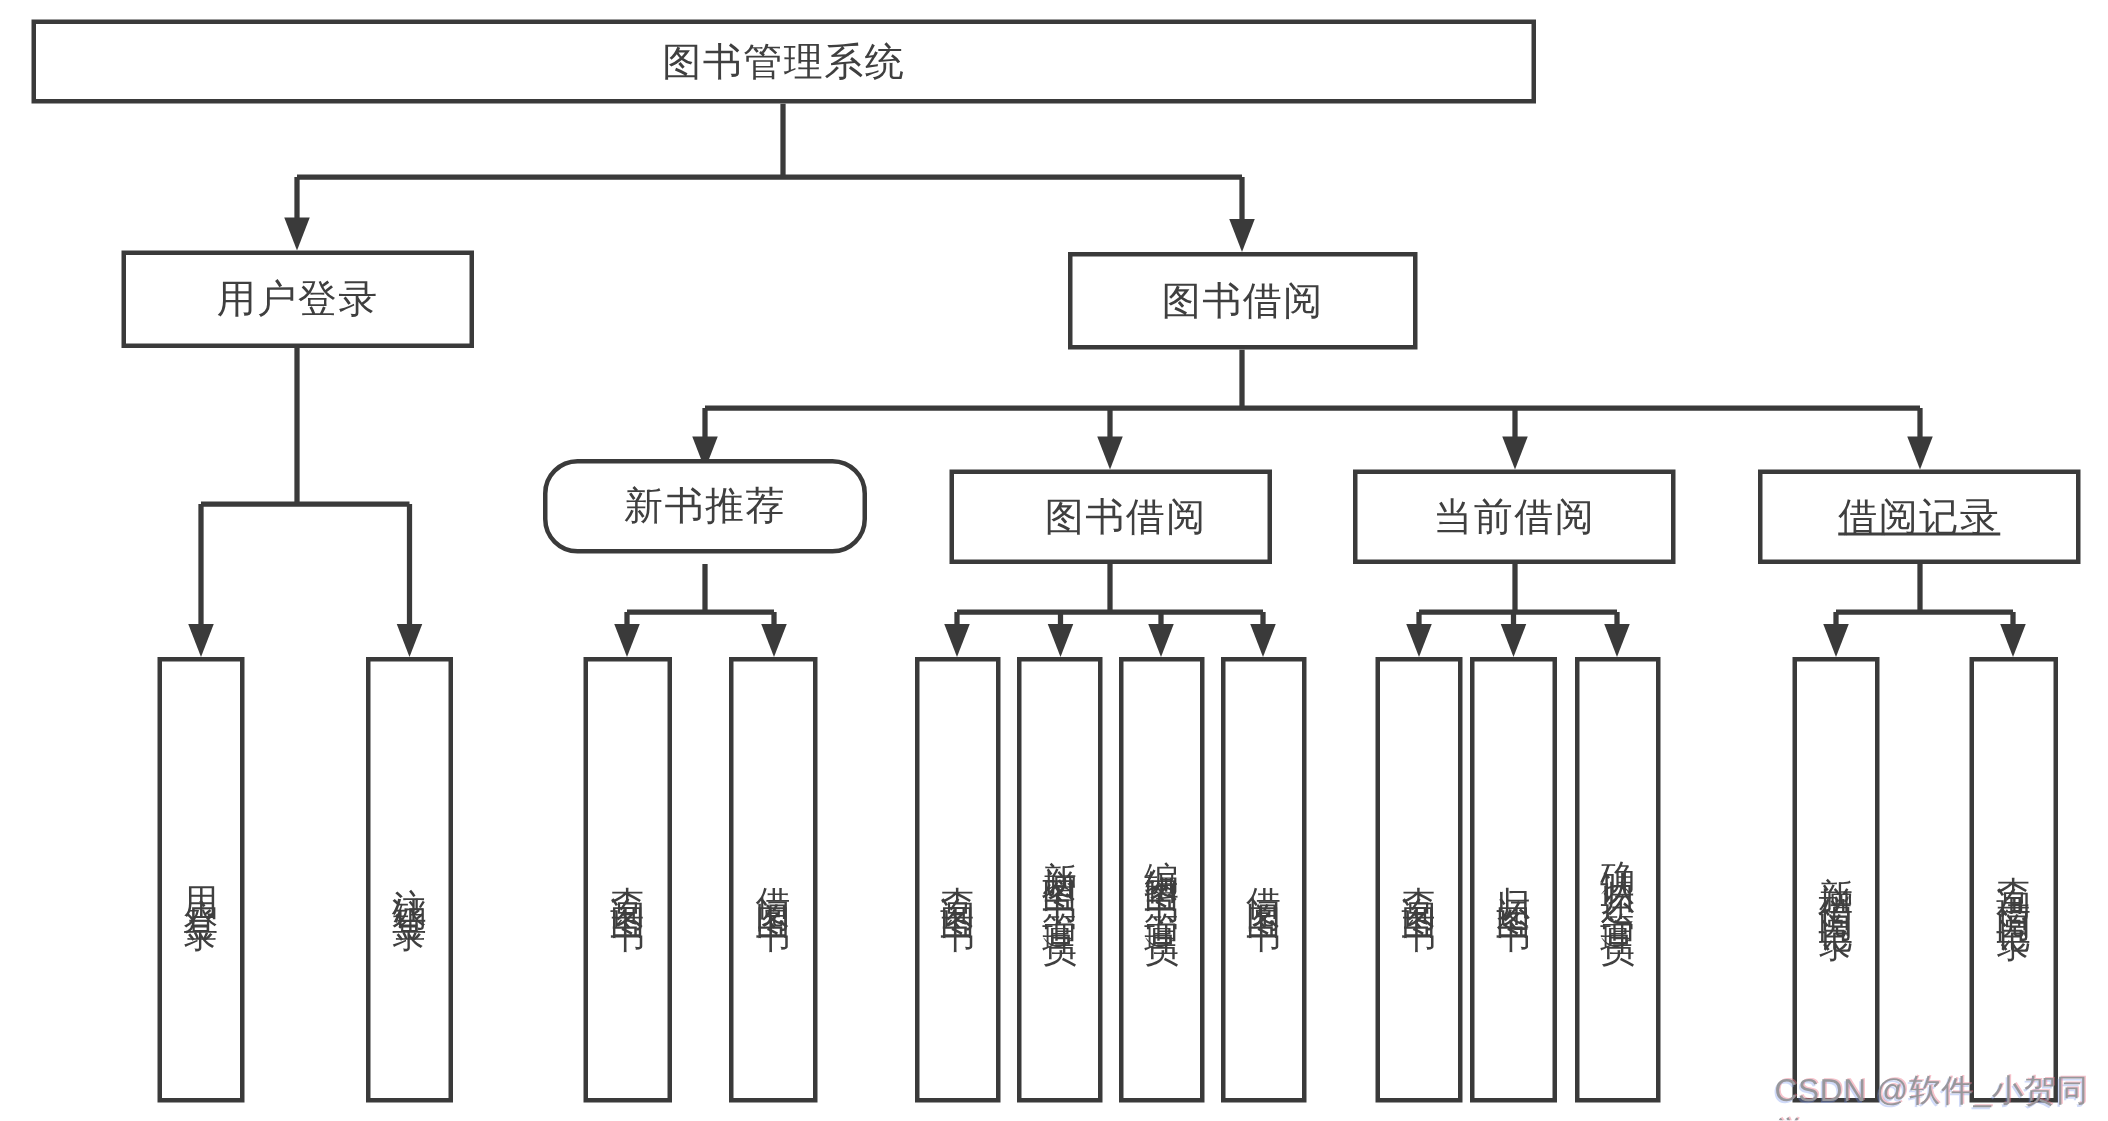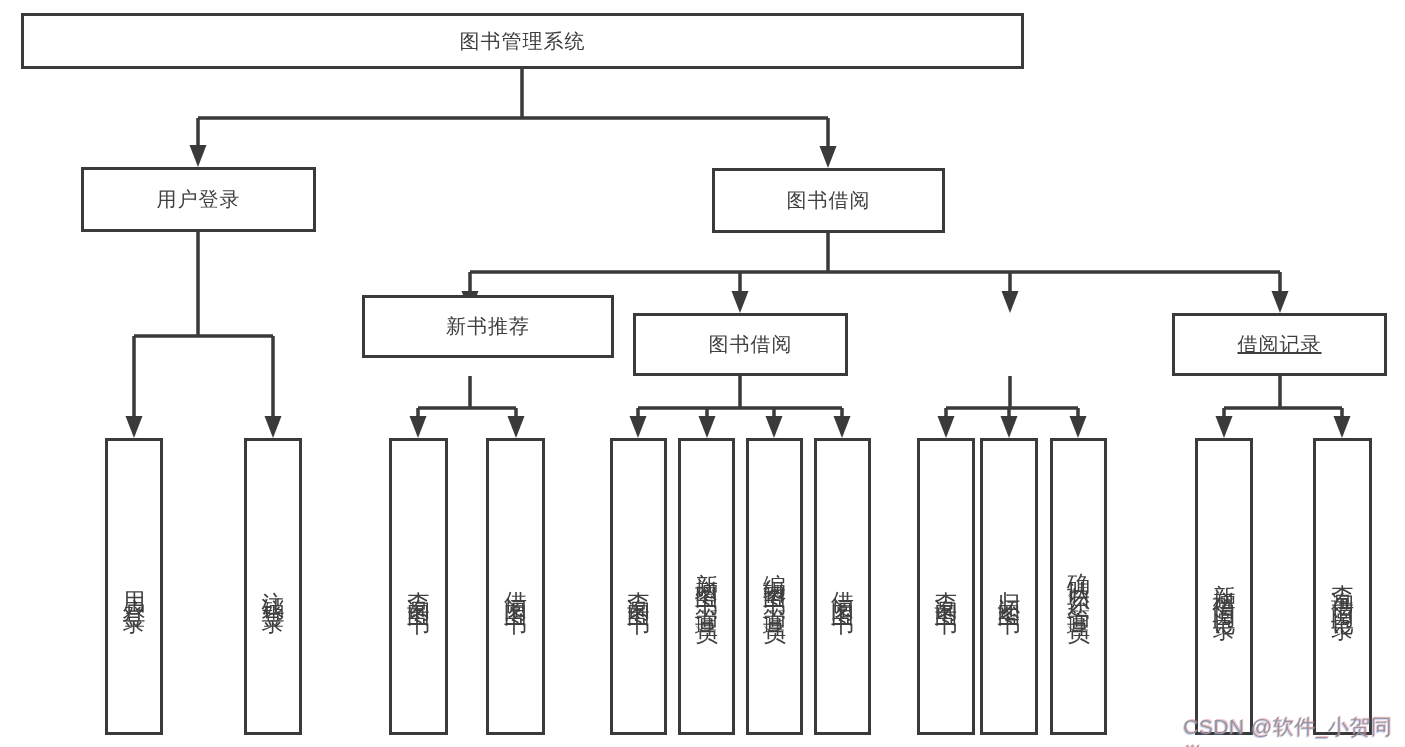--- a/index.html
+++ b/index.html
@@ -7,21 +7,21 @@
     position:relative; width:1405px; height:747px; background:#ffffff;
     font-family:"Liberation Sans","DejaVu Sans",sans-serif; overflow:hidden;
   }
   .wires { position:absolute; left:0; top:0; width:1405px; height:747px; }
   .node {
     position:absolute; box-sizing:border-box; background:#ffffff;
     border:3px solid #3a3a3a; color:#3f3f3f;
     display:flex; align-items:center; justify-content:center;
     white-space:nowrap;
   }
-  .h { font-size:20px; letter-spacing:1px; }
+  .h { font-size:26px; letter-spacing:1px; }
   .v span {
     display:block; writing-mode:vertical-rl; text-orientation:mixed;
     font-size:23px; letter-spacing:7px; line-height:1.25;
   }
   .watermark {
     position:absolute; left:1183px; top:713px; z-index:5;
     font-size:21px; letter-spacing:0.5px; color:#97979b;
     text-shadow:1px -1px 0 rgba(235,120,140,0.45), -1px 1px 0 rgba(120,150,235,0.35);
   }
 </style>
@@ -91,25 +91,28 @@
     <span>图书管理系统</span>
   </div>
 
   <div class="node h" style="left:81px; top:167px; width:235px; height:65px;">
     <span>用户登录</span>
   </div>
   <div class="node h" style="left:712px; top:168px; width:233px; height:65px;">
     <span>图书借阅</span>
   </div>
 
-  <div class="node h" style="left:362px; top:295px; width:252px; height:63px;">
+  <div class="node h" style="left:362px; top:306px; width:216px; height:63px;border-radius:23px;">
     <span>新书推荐</span>
   </div>
   <div class="node h" style="left:633px; top:313px; width:215px; height:63px;padding-left:20px;">
     <span>图书借阅</span>
+  </div>
+  <div class="node h" style="left:902px; top:313px; width:215px; height:63px;">
+    <span>当前借阅</span>
   </div>
   <div class="node h" style="left:1172px; top:313px; width:215px; height:63px;text-decoration:underline;">
     <span>借阅记录</span>
   </div>
 
   <div class="node v" style="left:105px; top:438px; width:58px; height:297px;">
     <span>用户登录</span>
   </div>
   <div class="node v" style="left:244px; top:438px; width:58px; height:297px;">
     <span>注销登录</span>

